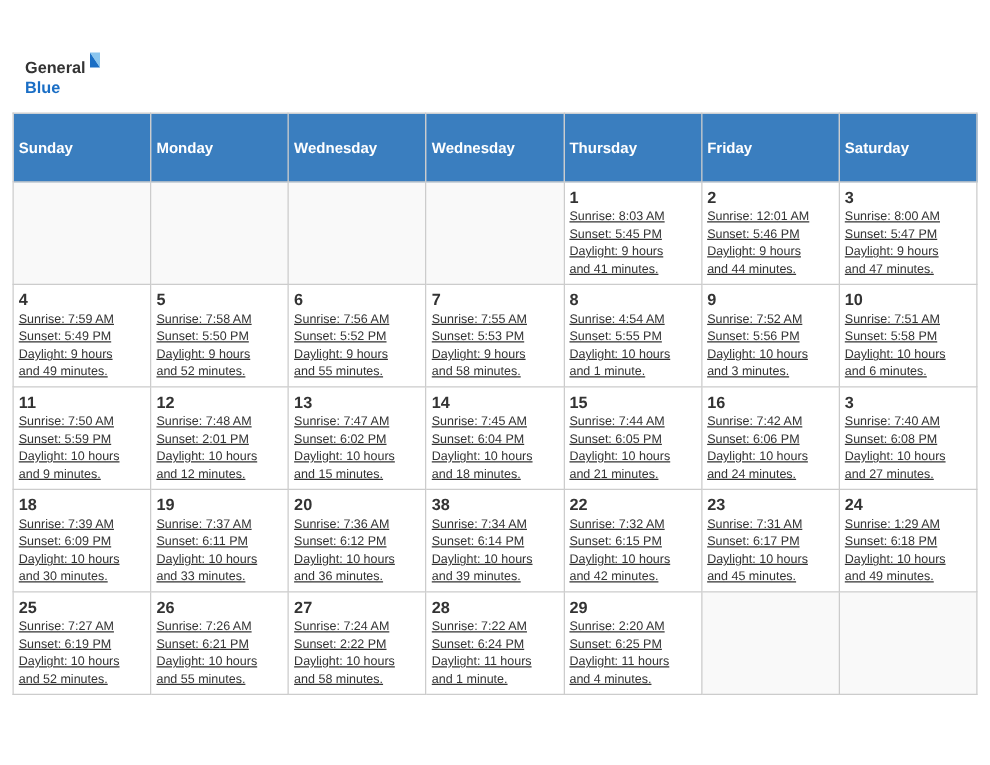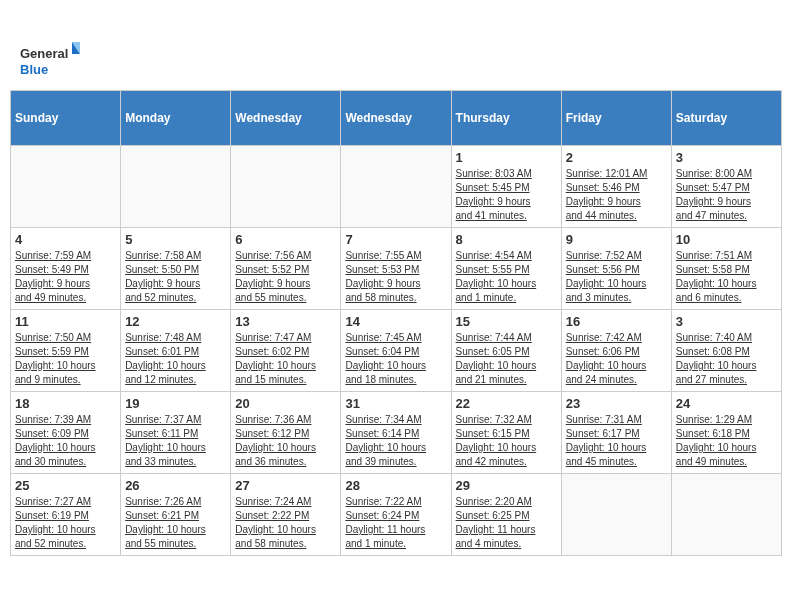--- a/index.html
+++ b/index.html
@@ -143,21 +143,21 @@
           <div class="day-info"><span>Sunrise: 7:51 AM</span><br><span>Sunset: 5:58 PM</span><br><span>Daylight: 10 hours</span><br><span>and 6 minutes.</span></div>
         </td>
       </tr>
       <tr>
         <td>
           <div class="day-number">11</div>
           <div class="day-info"><span>Sunrise: 7:50 AM</span><br><span>Sunset: 5:59 PM</span><br><span>Daylight: 10 hours</span><br><span>and 9 minutes.</span></div>
         </td>
         <td>
           <div class="day-number">12</div>
-          <div class="day-info"><span>Sunrise: 7:48 AM</span><br><span>Sunset: 6:01 PM</span><br><span>Daylight: 10 hours</span><br><span>and 12 minutes.</span></div>
+          <div class="day-info"><span>Sunrise: 7:48 AM</span><br><span>Sunset: 2:01 PM</span><br><span>Daylight: 10 hours</span><br><span>and 12 minutes.</span></div>
         </td>
         <td>
           <div class="day-number">13</div>
           <div class="day-info"><span>Sunrise: 7:47 AM</span><br><span>Sunset: 6:02 PM</span><br><span>Daylight: 10 hours</span><br><span>and 15 minutes.</span></div>
         </td>
         <td>
           <div class="day-number">14</div>
           <div class="day-info"><span>Sunrise: 7:45 AM</span><br><span>Sunset: 6:04 PM</span><br><span>Daylight: 10 hours</span><br><span>and 18 minutes.</span></div>
         </td>
         <td>
@@ -180,21 +180,21 @@
         </td>
         <td>
           <div class="day-number">19</div>
           <div class="day-info"><span>Sunrise: 7:37 AM</span><br><span>Sunset: 6:11 PM</span><br><span>Daylight: 10 hours</span><br><span>and 33 minutes.</span></div>
         </td>
         <td>
           <div class="day-number">20</div>
           <div class="day-info"><span>Sunrise: 7:36 AM</span><br><span>Sunset: 6:12 PM</span><br><span>Daylight: 10 hours</span><br><span>and 36 minutes.</span></div>
         </td>
         <td>
-          <div class="day-number">31</div>
+          <div class="day-number">38</div>
           <div class="day-info"><span>Sunrise: 7:34 AM</span><br><span>Sunset: 6:14 PM</span><br><span>Daylight: 10 hours</span><br><span>and 39 minutes.</span></div>
         </td>
         <td>
           <div class="day-number">22</div>
           <div class="day-info"><span>Sunrise: 7:32 AM</span><br><span>Sunset: 6:15 PM</span><br><span>Daylight: 10 hours</span><br><span>and 42 minutes.</span></div>
         </td>
         <td>
           <div class="day-number">23</div>
           <div class="day-info"><span>Sunrise: 7:31 AM</span><br><span>Sunset: 6:17 PM</span><br><span>Daylight: 10 hours</span><br><span>and 45 minutes.</span></div>
         </td>

